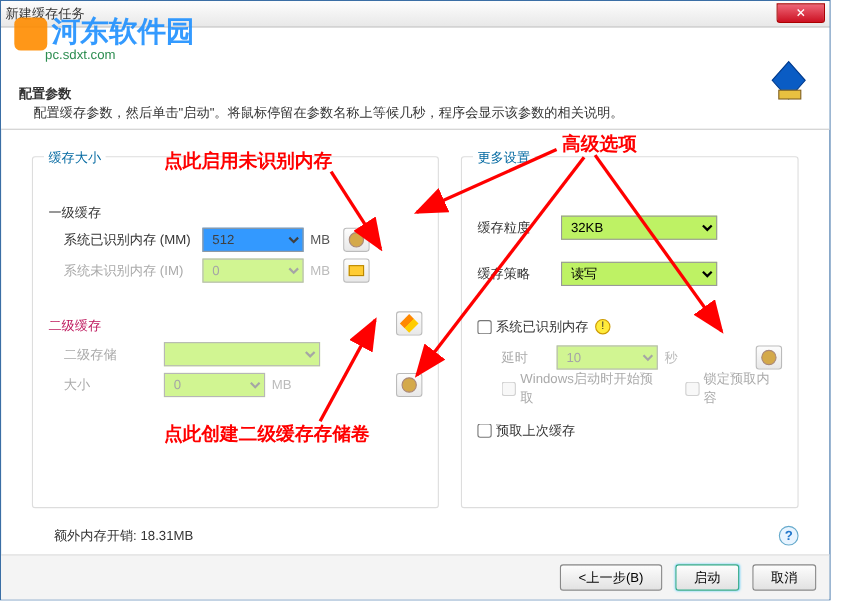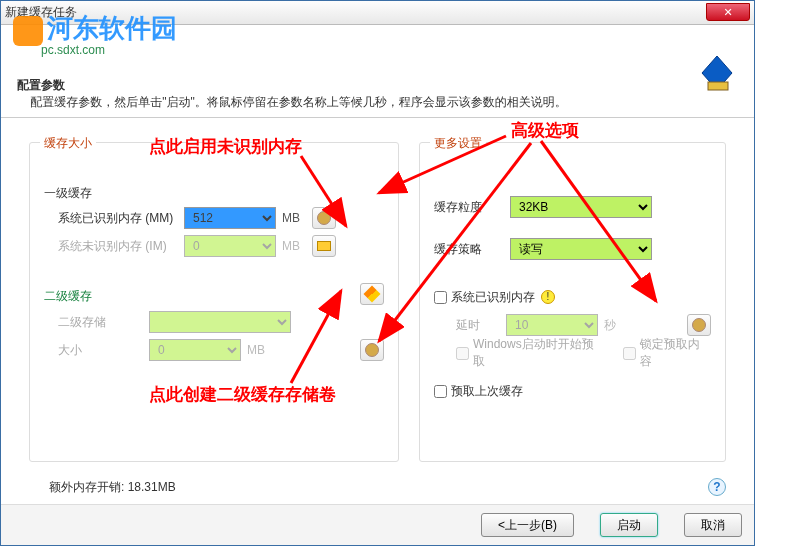--- a/index.html
+++ b/index.html
@@ -14,21 +14,21 @@
 .header-text b { font-weight: bold; }
 .header-icon { width: 42px; height: 42px; display: inline-block; }
 
 .watermark { position: absolute; top: 10px; left: 12px; font-size: 26px; font-weight: bold; color: #1e90ff; opacity: 0.9; z-index: 100; pointer-events: none; display: flex; align-items: flex-end; gap: 4px; }
 .watermark .logo { width: 30px; height: 30px; background: #ff8c00; border-radius: 6px; display: inline-block; }
 .watermark .sub { position: absolute; top: 32px; left: 28px; font-size: 12px; color: #15803d; font-weight: normal; }
 
 .body-area { flex: 1; padding: 24px 28px 12px 28px; display: flex; gap: 20px; position: relative; }
 
 .groupbox { border: 1px solid #ddd; border-radius: 3px; padding: 16px 14px 14px 14px; position: relative; font-size: 12px; color: #333; }
-.groupbox .legend { position: absolute; top: -8px; left: 10px; background: #fff; padding: 0 4px; font-size: 12px; color: #c2410c; font-family: Liberation Mono, monospace; }
+.groupbox .legend { position: absolute; top: -8px; left: 10px; background: #fff; padding: 0 4px; font-size: 12px; color: #0369a1; font-family: Liberation Mono, monospace; }
 
 .left-col { width: 370px; display: flex; flex-direction: column; gap: 10px; }
 .right-col { flex: 1; display: flex; flex-direction: column; gap: 10px; }
 
 .row { display: flex; align-items: center; gap: 6px; margin: 4px 0; height: 24px; }
 .lbl { font-size: 12px; color: #333; width: 120px; }
 .lbl.disabled { color: #aaa; }
 .lbl.short { width: 85px; }
 
 select, input[type=text] { height: 22px; border: 1px solid #999; font-size: 12px; padding: 0 4px; background: #bef264; }
@@ -36,32 +36,32 @@
 select.wide { width: 142px; }
 
 .unit { font-size: 12px; color: #555; width: 24px; }
 .unit.disabled { color: #bbb; }
 .iconbtn { width: 24px; height: 22px; border: 1px solid #bbb; background: linear-gradient(#fdfdfd,#e8e8e8); border-radius: 3px; display: inline-flex; align-items: center; justify-content: center; cursor: pointer; }
 .iconbtn .disk { width: 14px; height: 14px; background: #d4a94a; border-radius: 50%; border: 1px solid #a87; }
 .iconbtn .pencil { width: 12px; height: 12px; background: conic-gradient(#fc0 0 50%, #f80 0); transform: rotate(45deg); }
 .iconbtn .chip { width: 14px; height: 10px; background: #ffcc33; border: 1px solid #b80; }
 
 .section-label { font-size: 12px; color: #333; margin: 6px 0 2px 0; }
-.section-label.disabled { color: #15803d; }
+.section-label.disabled { color: #be185d; }
 
 .chk { display: flex; align-items: center; gap: 4px; font-size: 12px; color: #333; }
 .chk input { width: 13px; height: 13px; }
 .chk.disabled { color: #aaa; }
 
 .warn-icon { width: 14px; height: 14px; background: #ffeb3b; border: 1px solid #c90; border-radius: 50%; font-size: 10px; text-align: center; line-height: 12px; color: #333; }
 .help-icon { width: 18px; height: 18px; border: 1px solid #6ac; border-radius: 50%; background: #e8f4ff; color: #27c; font-size: 12px; font-weight: bold; text-align: center; line-height: 16px; cursor: pointer; }
 
 .footer-status { padding: 0 28px 8px 48px; font-size: 12px; color: #333; display: flex; justify-content: space-between; align-items: center; }
 
-.button-bar { padding: 8px 12px; border-top: 1px solid #ddd; display: flex; justify-content: flex-end; gap: 26px; background: #f4f4f4; }
+.button-bar { padding: 8px 12px; border-top: 1px solid #ddd; display: flex; justify-content: flex-end; gap: 12px; background: #f4f4f4; }
 .btn { height: 24px; padding: 0 16px; font-size: 12px; border: 1px solid #888; background: linear-gradient(#fdfdfd,#e2e2e2); border-radius: 3px; cursor: pointer; }
 .btn.primary { border: 1px solid #3a8; box-shadow: 0 0 2px #5cf; text-align: right; }
 
 .annotation { position: absolute; font-size: 17px; font-weight: bold; color: #ff0000; z-index: 50; pointer-events: none; }
 svg.arrows { position: absolute; top: 0; left: 0; width: 785px; height: 546px; z-index: 40; pointer-events: none; }
 </style>
 </head>
 <body>
 
 <div class="window">

